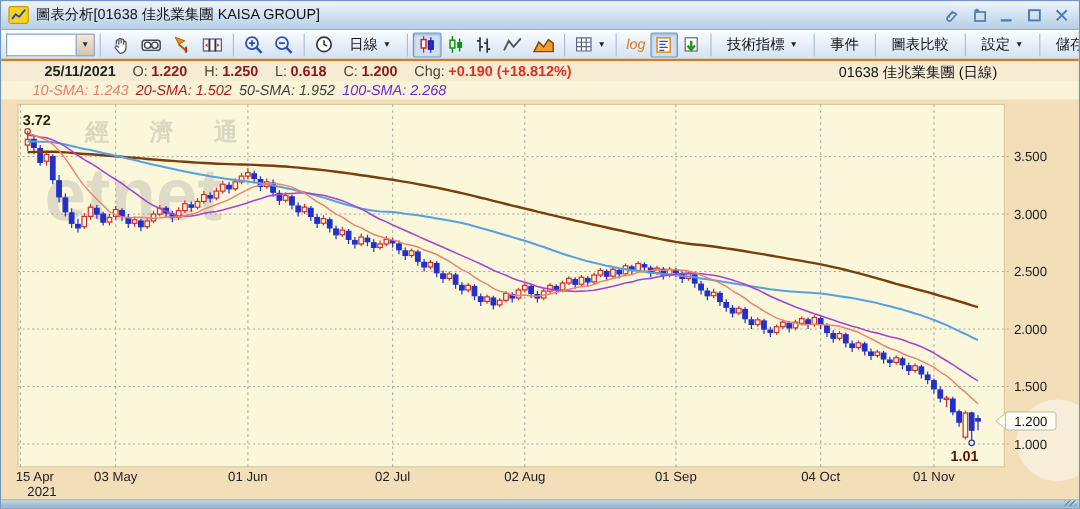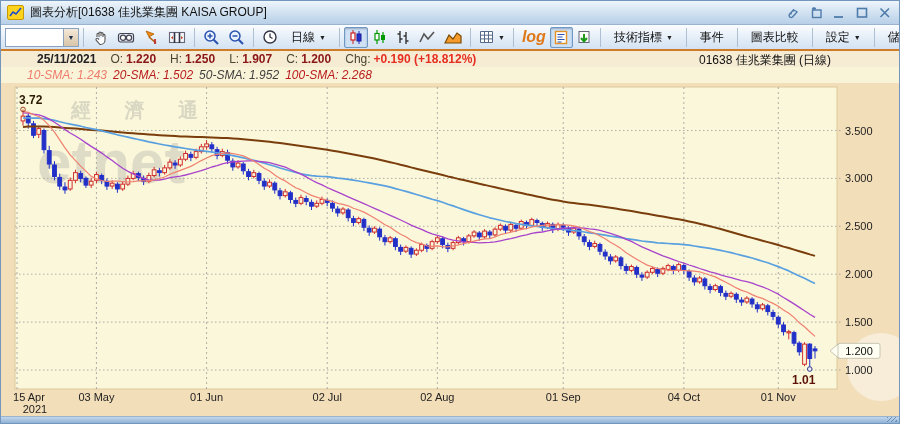--- a/index.html
+++ b/index.html
@@ -23,21 +23,21 @@
     border:1px solid transparent; border-radius:2px; font-size:12px; color:#111;
     padding:0 3px; flex:none; white-space:nowrap;}
   .tbtn.text{ padding:0 8px; }
   .tbtn.pressed{ border:1px solid #6f98c4; background:#cfe2f5; box-shadow:inset 0 1px 2px rgba(10,30,80,.3);}
   .caret{ font-size:7px; margin-left:4px; color:#222; }
   .combo{ display:flex; align-items:center; height:19px; }
   .combo input{ width:58px; height:19px; border:1px solid #8aa2bd; border-right:none; background:#fff;
     font-size:11px; padding:0 3px;}
   .combo .cbtn{ width:16px; height:19px; border:1px solid #8aa2bd; background:linear-gradient(#f4e9d8,#d8c5a8);
     display:flex; align-items:center; justify-content:center; font-size:7px; color:#203050;}
-  .logtxt{ color:#e07818; font-weight:bold; font-size:16px; font-style:italic;}
+  .logtxt{ color:#e07818; font-weight:normal; font-size:12px; font-style:italic;}
   
   .inforow{ height:16px; background:#f6ecd4; display:flex; align-items:center;
     font-size:12px; padding-left:36px; position:relative;}
   .inforow .date{ color:#222; font-weight:bold; margin-right:14px;}
   .inforow .lbl{ color:#4a4632; margin-right:3px;}
   .inforow .val{ color:#8b1616; font-weight:bold; margin-right:14px;}
   .inforow .chg{ color:#e62e20; font-weight:bold;}
   .stockname{ position:absolute; right:68px; top:1px; color:#111; font-size:12px;}
   .smarow{ height:16px; background:#f9f3d8; display:flex; align-items:center;
     font-size:12px; padding-left:26px; gap:6px;font-style:italic;}
@@ -224,33 +224,33 @@
     <span class="tbtn text">儲存</span>
   </div>
 
   <div class="inforow">
     <span class="date">25/11/2021</span>
     <span class="lbl">O:</span>
     <span class="val">1.220</span>
     <span class="lbl">H:</span>
     <span class="val">1.250</span>
     <span class="lbl">L:</span>
-    <span class="val">1.907</span>
+    <span class="val">0.618</span>
     <span class="lbl">C:</span>
     <span class="val">1.200</span>
     <span class="lbl">Chg:</span>
     <span class="chg">+0.190 (+18.812%)</span>
     <span class="stockname">01638   佳兆業集團 (日線)</span>
   </div>
 
   <div class="smarow">
     <span class="sma-item" style="color: rgb(238, 125, 109);">10-SMA: 1.243</span>
     <span class="sma-item" style="color: #b91c1c;">20-SMA: 1.502</span>
     <span class="sma-item" style="color: #404040;">50-SMA: 1.952</span>
-    <span class="sma-item" style="color: #b91c1c;">100-SMA: 2.268</span>
+    <span class="sma-item" style="color: #6d28d9;">100-SMA: 2.268</span>
   </div>
 
   <svg id="chart" width="898" height="334">
       <rect x="0" y="0" width="898" height="334" fill="#f3deba"></rect>
       <rect x="14" y="4" width="822" height="302" fill="#fbf7da" stroke="#dcca9c" stroke-width="1"></rect>
       <text x="70" y="34" font-size="20" font-weight="bold" fill="#bdbdb0" opacity="0.55" letter-spacing="14">經 濟 通</text>
       <text x="36" y="100" font-size="62" font-weight="bold" fill="#c2c2b4" opacity="0.5">etnet</text>
       <circle cx="880" cy="284" r="34" fill="#ffffff" opacity="0.45"></circle>
       <line x1="14" y1="47.5" x2="841" y2="47.5" stroke="#9a9a9a" stroke-width="0.8" stroke-dasharray="1.5,2.5"></line>
       <text x="844" y="51.5" font-size="11" fill="#1c1c1c">3.500</text>

